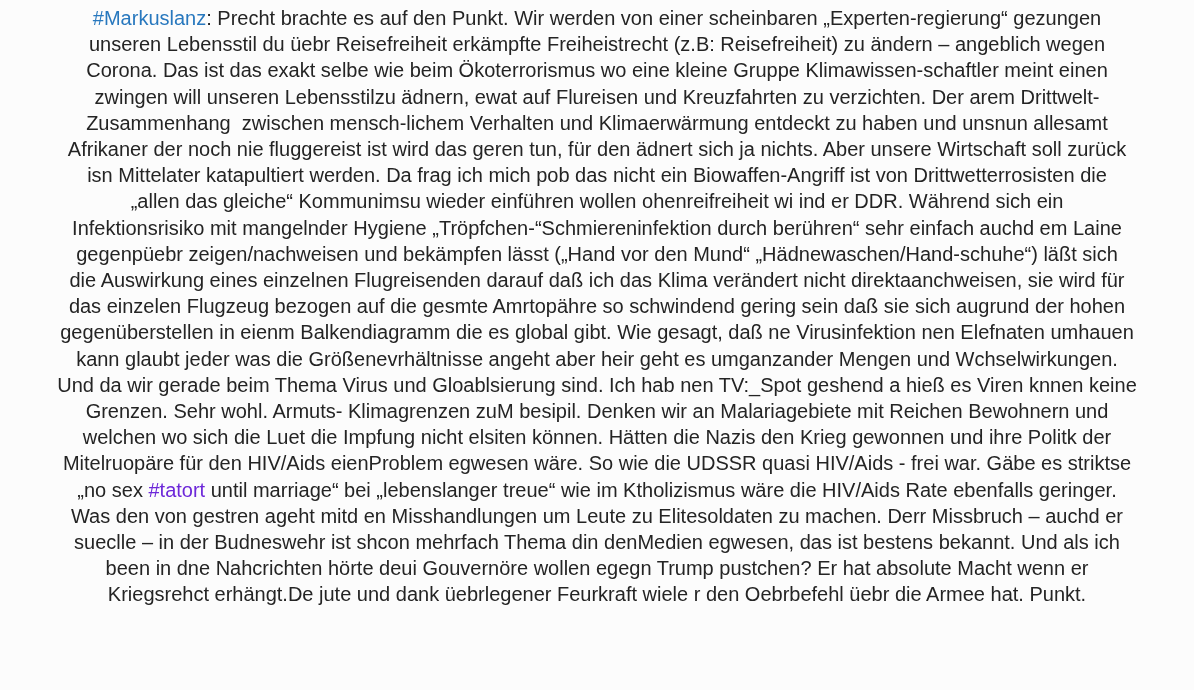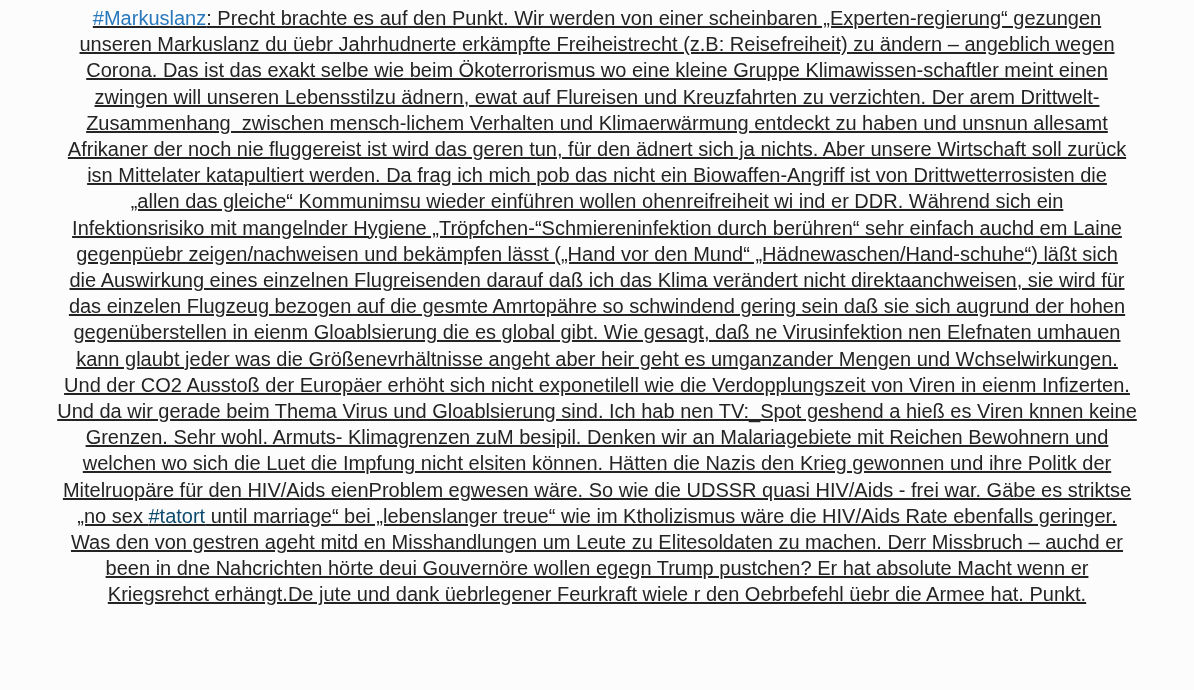--- a/index.html
+++ b/index.html
@@ -18,46 +18,45 @@
     font-size: 20px;
     line-height: 26.2px;
     font-weight: 400;
     text-align: center;
     letter-spacing: 0px;
   }
   .line {
     white-space: pre;
     width: 100%;
     overflow: visible;
-    text-decoration: underline;
   }
   .tag {
     cursor: pointer;
   }
 </style>
 </head>
 <body style="background: rgb(252, 252, 252);">
 
 <div class="page" style="color: rgb(36, 36, 36);">
   <div class="line"><span class="tag" style="color: rgb(40, 120, 190);">#Markuslanz</span><span>: Precht brachte es auf den Punkt. Wir werden von einer scheinbaren „Experten-regierung“ gezungen</span></div>
-  <div class="line"><span>unseren Markuslanz du üebr Jahrhudnerte erkämpfte Freiheistrecht (z.B: Reisefreiheit) zu ändern – angeblich wegen</span></div>
+  <div class="line"><span>unseren Lebensstil du üebr Reisefreiheit erkämpfte Freiheistrecht (z.B: Reisefreiheit) zu ändern – angeblich wegen</span></div>
   <div class="line"><span>Corona. Das ist das exakt selbe wie beim Ökoterrorismus wo eine kleine Gruppe Klimawissen-schaftler meint einen</span></div>
   <div class="line"><span>zwingen will unseren Lebensstilzu ädnern, ewat auf Flureisen und Kreuzfahrten zu verzichten. Der arem Drittwelt-</span></div>
   <div class="line"><span>Zusammenhang  zwischen mensch-lichem Verhalten und Klimaerwärmung entdeckt zu haben und unsnun allesamt</span></div>
   <div class="line"><span>Afrikaner der noch nie fluggereist ist wird das geren tun, für den ädnert sich ja nichts. Aber unsere Wirtschaft soll zurück</span></div>
   <div class="line"><span>isn Mittelater katapultiert werden. Da frag ich mich pob das nicht ein Biowaffen-Angriff ist von Drittwetterrosisten die</span></div>
   <div class="line"><span>„allen das gleiche“ Kommunimsu wieder einführen wollen ohenreifreiheit wi ind er DDR. Während sich ein</span></div>
   <div class="line"><span>Infektionsrisiko mit mangelnder Hygiene „Tröpfchen-“Schmiereninfektion durch berühren“ sehr einfach auchd em Laine</span></div>
   <div class="line"><span>gegenpüebr zeigen/nachweisen und bekämpfen lässt („Hand vor den Mund“ „Hädnewaschen/Hand-schuhe“) läßt sich</span></div>
   <div class="line"><span>die Auswirkung eines einzelnen Flugreisenden darauf daß ich das Klima verändert nicht direktaanchweisen, sie wird für</span></div>
   <div class="line"><span>das einzelen Flugzeug bezogen auf die gesmte Amrtopähre so schwindend gering sein daß sie sich augrund der hohen</span></div>
-  <div class="line"><span>gegenüberstellen in eienm Gloablsierung die es global gibt. Wie gesagt, daß ne Virusinfektion nen Elefnaten umhauen</span></div>
+  <div class="line"><span>gegenüberstellen in eienm Balkendiagramm die es global gibt. Wie gesagt, daß ne Virusinfektion nen Elefnaten umhauen</span></div>
   <div class="line"><span>kann glaubt jeder was die Größenevrhältnisse angeht aber heir geht es umganzander Mengen und Wchselwirkungen.</span></div>
-  <div class="line"><span>Und der CO2 Ausstoß der Europäer erhöht sich nicht exponetilell wie die Verdopplungszeit von Viren in eienm Infizerten.</span></div>
   <div class="line"><span>Und da wir gerade beim Thema Virus und Gloablsierung sind. Ich hab nen TV:_Spot geshend a hieß es Viren knnen keine</span></div>
   <div class="line"><span>Grenzen. Sehr wohl. Armuts- Klimagrenzen zuM besipil. Denken wir an Malariagebiete mit Reichen Bewohnern und</span></div>
   <div class="line"><span>welchen wo sich die Luet die Impfung nicht elsiten können. Hätten die Nazis den Krieg gewonnen und ihre Politk der</span></div>
   <div class="line"><span>Mitelruopäre für den HIV/Aids eienProblem egwesen wäre. So wie die UDSSR quasi HIV/Aids - frei war. Gäbe es striktse</span></div>
-  <div class="line"><span>„no sex </span><span class="tag" style="color: #0c4a6e;">#tatort</span><span> until marriage“ bei „lebenslanger treue“ wie im Ktholizismus wäre die HIV/Aids Rate ebenfalls geringer.</span></div>
+  <div class="line"><span>„no sex </span><span class="tag" style="color: #6d28d9;">#tatort</span><span> until marriage“ bei „lebenslanger treue“ wie im Ktholizismus wäre die HIV/Aids Rate ebenfalls geringer.</span></div>
   <div class="line"><span>Was den von gestren ageht mitd en Misshandlungen um Leute zu Elitesoldaten zu machen. Derr Missbruch – auchd er</span></div>
+  <div class="line"><span>sueclle – in der Budneswehr ist shcon mehrfach Thema din denMedien egwesen, das ist bestens bekannt. Und als ich</span></div>
   <div class="line"><span>been in dne Nahcrichten hörte deui Gouvernöre wollen egegn Trump pustchen? Er hat absolute Macht wenn er</span></div>
   <div class="line"><span>Kriegsrehct erhängt.De jute und dank üebrlegener Feurkraft wiele r den Oebrbefehl üebr die Armee hat. Punkt.</span></div>
 </div>
 
 </body></html>

